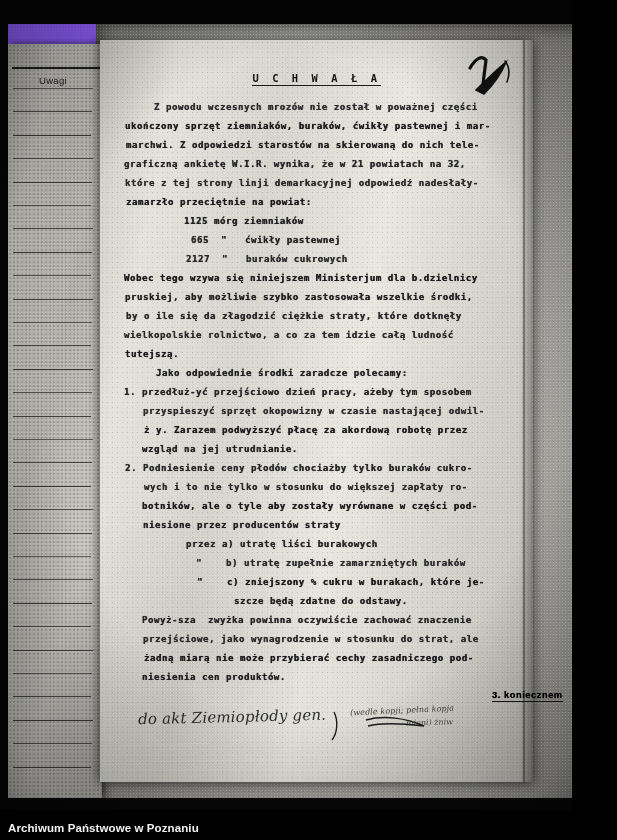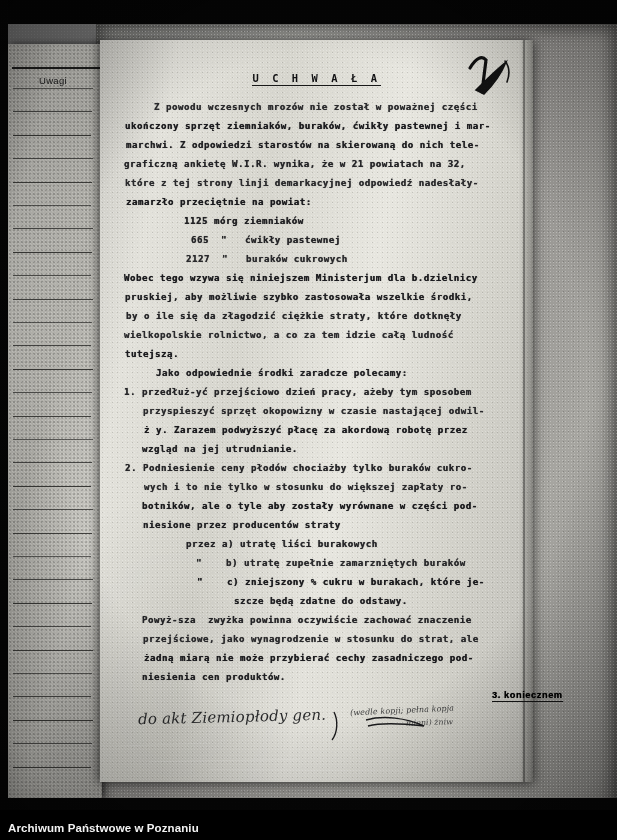--- a/index.html
+++ b/index.html
@@ -8,23 +8,23 @@
   html, body {
     width: 617px;
     height: 840px;
     background: #000;
     overflow: hidden;
     font-family: "Liberation Sans", sans-serif;
   }
 
   #scan {
     position: relative;
-    width: 617px;
+    width: 572px;
     height: 840px;
-    background: #737373;
+    background: #8b5cf6;
     overflow: hidden;
   }
 
   
   .grain {
     position: absolute;
     inset: 0;
     pointer-events: none;
     opacity: .5;
     background-image:

